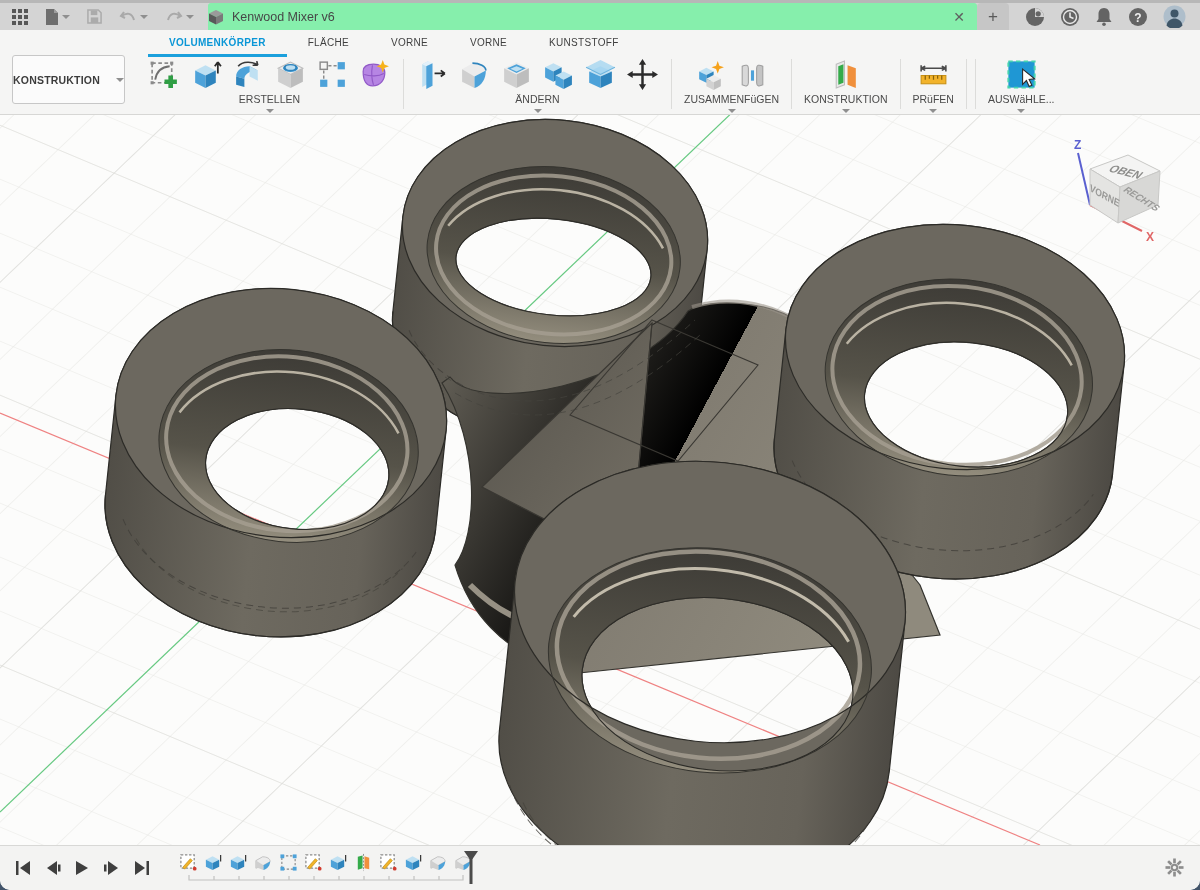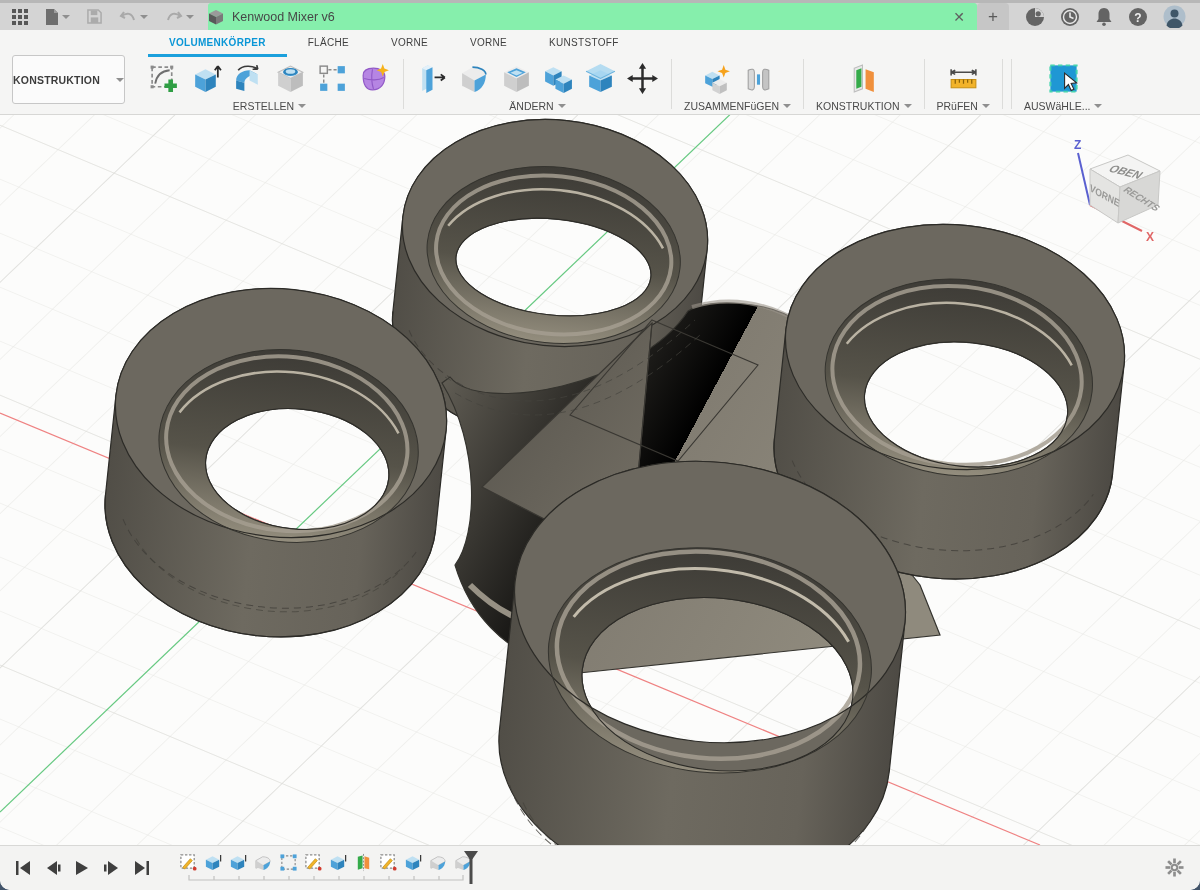--- a/index.html
+++ b/index.html
@@ -20,21 +20,21 @@
 
   
   .ribbon { position:relative; height:85px; background:#f5f5f4; border-bottom:1px solid #d7d7d5; }
   .workspace-box { position:absolute; left:12px; top:25px; width:113px; height:49px; background:#fbfbfb; border:1px solid #c7c7c7; border-radius:3px; display:flex; align-items:center; justify-content:center; gap:16px; font-size:10.5px; font-weight:bold; color:#3c3c3c; cursor:pointer; letter-spacing:.2px; }
   .rtabs { display:flex; margin-left:148px; height:27px; align-items:center; }
   .rtab { padding:0 21px; font-size:10px; color:#3f3f3f; letter-spacing:.3px; cursor:pointer; height:27px; line-height:26px; }
   .rtab.active { color:#0a96d6; font-weight:bold; border-bottom:3px solid #1ba0dc; }
   .groups { display:flex; align-items:stretch; margin-left:140px; height:56px; }
   .group { display:flex; flex-direction:column; align-items:center; padding:0 8px; }
   .gicons { display:flex; align-items:center; gap:9px; height:42px; }
-  .glabel { font-size:10.5px; color:#4a4a4a; display:flex; align-items:center; gap:4px; cursor:pointer; margin-top:1px; white-space:nowrap; }
+  .glabel { font-size:10.5px; color:#4a4a4a; display:flex; align-items:center; gap:4px; cursor:pointer; margin-top:1px; white-space:nowrap;flex-direction:column; }
   .gsep { width:1px; background:#dcdcda; margin:2px 4px 4px 4px; }
   .tool { display:flex; cursor:pointer; }
 
   
   .viewport { position:relative; height:730px; background:#fcfcfb; }
   .vcube { position:absolute; top:14px; right:20px; width:130px; height:125px; cursor:pointer; }
 
   
   .timelinebar { position:relative; height:45px; background:#f3f3f2; border-top:1px solid #d8d8d6; display:flex; align-items:center; border-radius:0 0 10px 10px; }
   .playback { display:flex; align-items:center; gap:15px; padding:0 16px 0 16px; }

